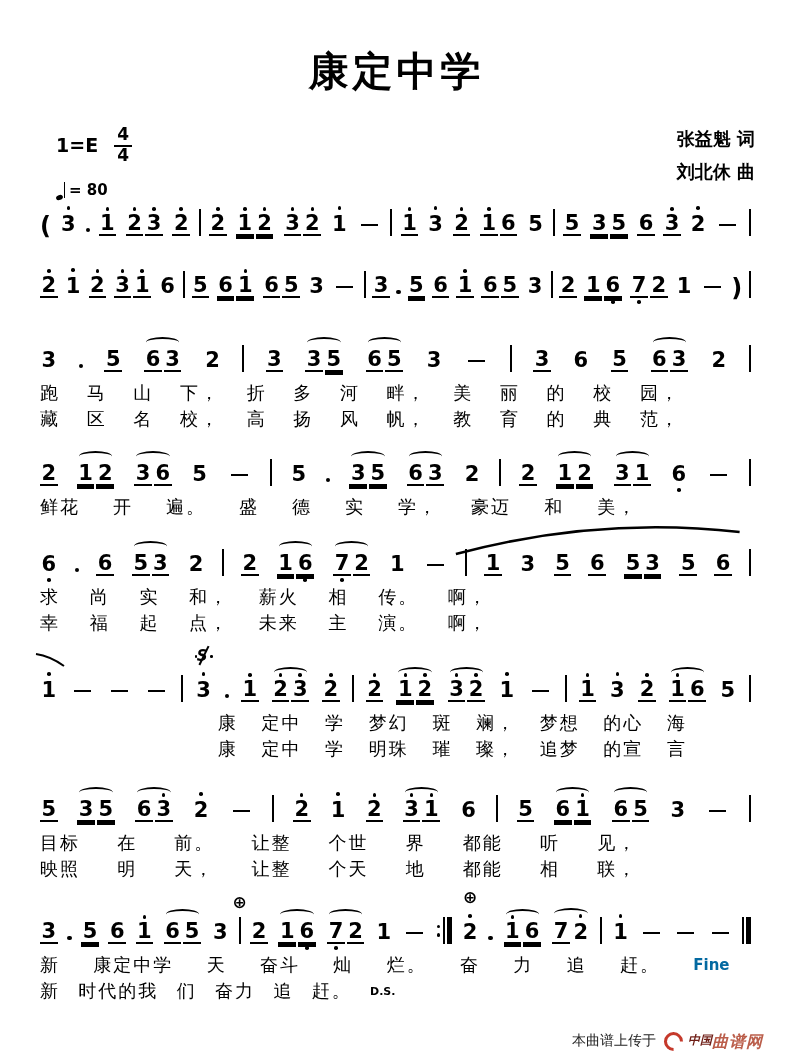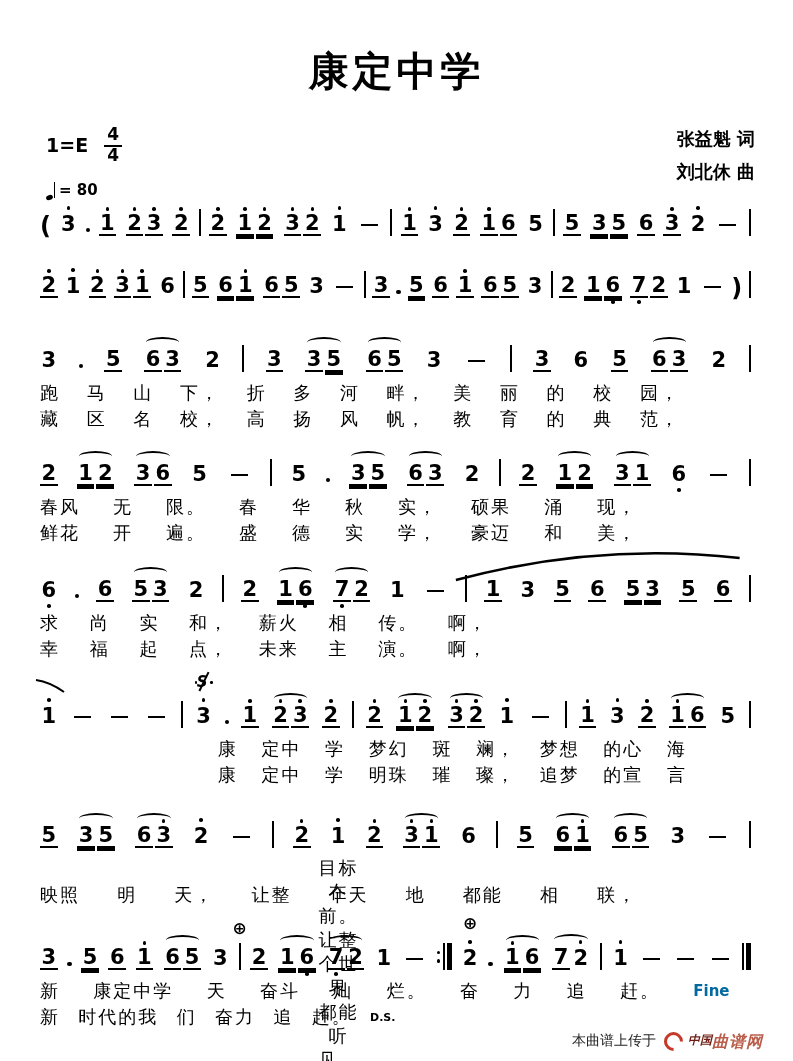--- a/index.html
+++ b/index.html
@@ -5,21 +5,21 @@
   html,body{margin:0;padding:0;}
   body{
     width:793px;height:1061px;background:#fff;color:#000;
     font-family:"DejaVu Sans",sans-serif;position:relative;overflow:hidden;
   }
   .title{
     text-align:center;font-size:40px;font-weight:bold;letter-spacing:4px;
     padding-top:44px;font-family:"DejaVu Sans",sans-serif;
   }
   
-  .meta{position:absolute;left:46px;top:126px;}
+  .meta{position:absolute;left:56px;top:126px;}
   .keytime{display:flex;align-items:center;font-weight:bold;font-size:19px;}
   .frac{display:inline-flex;flex-direction:column;align-items:center;margin-left:16px;font-size:17px;line-height:1.05;font-weight:bold;}
   .frac .ftop{border-bottom:2px solid #000;padding:0 3px 1px;}
   .frac .fbot{padding:0 3px;}
   .tempo{margin-top:16px;font-weight:bold;font-size:15px;display:flex;align-items:flex-start;}
   .qnote{position:relative;width:11px;height:19px;display:inline-block;margin-right:2px;}
   .nhead{position:absolute;bottom:0;left:0;width:7px;height:5px;background:#000;border-radius:50%;transform:rotate(-20deg);}
   .nstem{position:absolute;right:2px;bottom:2px;width:1.5px;height:16px;background:#000;}
   .credits{position:absolute;right:38px;top:122px;text-align:right;font-weight:bold;font-size:18px;line-height:1.85;}
   
@@ -737,32 +737,20 @@
             <span class="odot"></span>
           </div>
         </div>
         <div class="tok">
           <div class="dashline"></div>
         </div>
         <div class="tok">
           <div class="barline"></div>
         </div>
       </div>
-      <div class="lyr" style="margin-left: 0%; width: 84%;">
-        <span>春风</span>
-        <span>无</span>
-        <span>限。</span>
-        <span>春</span>
-        <span>华</span>
-        <span>秋</span>
-        <span>实，</span>
-        <span>硕果</span>
-        <span>涌</span>
-        <span>现，</span>
-      </div>
       <div class="lyr" style="margin-left: 0%; width: 84%; font-family: Liberation Mono, monospace;">
         <span>鲜花</span>
         <span>开</span>
         <span>遍。</span>
         <span>盛</span>
         <span>德</span>
         <span>实</span>
         <span>学，</span>
         <span>豪迈</span>
         <span>和</span>
@@ -1246,21 +1234,21 @@
           <span class="dg">3</span>
           <div class="lo"></div>
         </div>
         <div class="tok">
           <div class="dashline"></div>
         </div>
         <div class="tok">
           <div class="barline"></div>
         </div>
       </div>
-      <div class="lyr" style="margin-left: 0%; width: 84%; flex-direction: column;">
+      <div class="lyr" style="margin-left: 0%; width: 84%;">
         <span>目标</span>
         <span>在</span>
         <span>前。</span>
         <span>让整</span>
         <span>个世</span>
         <span>界</span>
         <span>都能</span>
         <span>听</span>
         <span>见，</span>
       </div>

